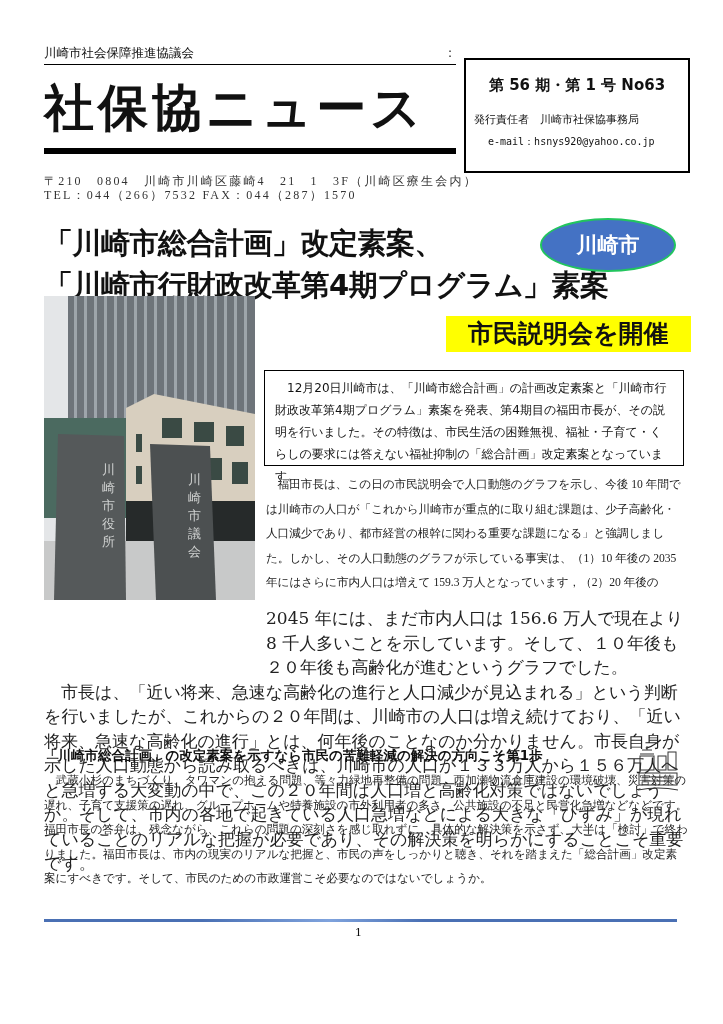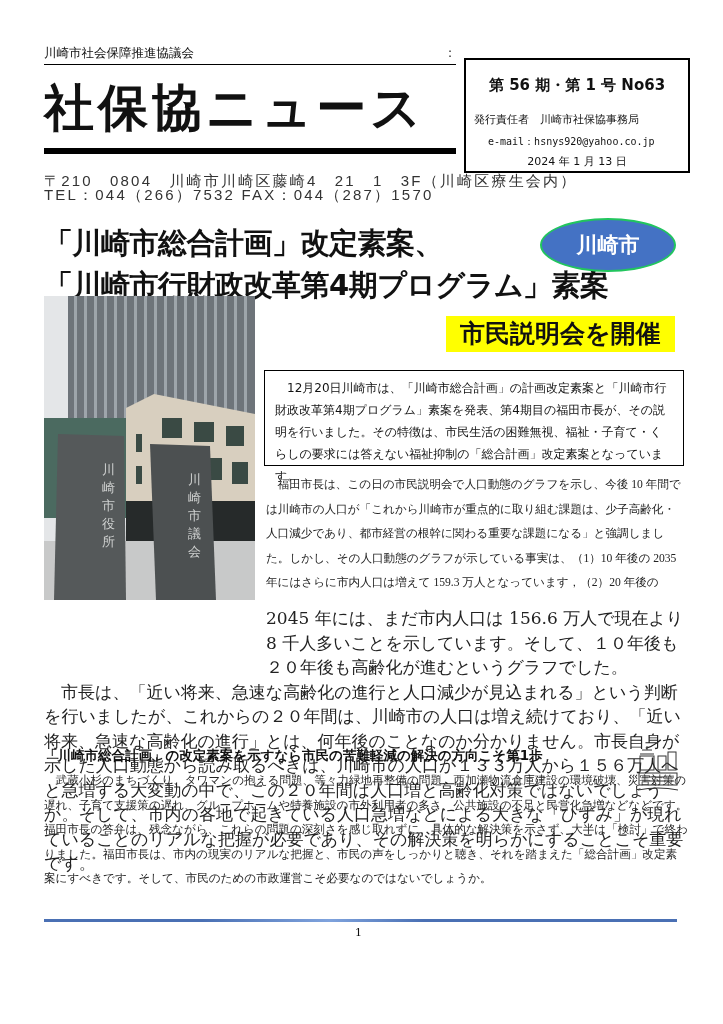--- a/index.html
+++ b/index.html
@@ -14,28 +14,28 @@
   .mast-title { left: 44px; top: 78px; font-size: 50px; font-weight: bold; letter-spacing: 4px;
                 line-height: 60px; font-family: "DejaVu Sans", sans-serif; }
   .mast-rule { left: 44px; top: 148px; width: 412px; height: 6px; background: #000; }
 
   .issue-box { left: 464px; top: 58px; width: 226px; height: 115px; border: 2px solid #000; box-sizing: border-box; }
   .issue-no { position: absolute; left: 0; right: 0; top: 16px; text-align: center; font-size: 15px; font-weight: bold; }
   .publisher { position: absolute; left: 8px; top: 52px; font-size: 11px; white-space: nowrap; }
   .email { position: absolute; left: 22px; top: 75px; font-size: 10px; font-family: "DejaVu Sans Mono", monospace; }
   .date { position: absolute; left: 0; right: 0; top: 94px; text-align: center; font-size: 11px; }
 
-  .addr { left: 44px; top: 174px; font-size: 15px; line-height: 14px; color: #333; letter-spacing: 2.2px; font-family: Liberation Sans, sans-serif; white-space: nowrap; }
+  .addr { left: 44px; top: 174px; font-size: 12px; line-height: 14px; color: #333; letter-spacing: 2.2px; font-family: Liberation Serif, serif; white-space: nowrap; }
 
   
   .headline { left: 44px; top: 222px; font-size: 29px; font-weight: bold; line-height: 42px; letter-spacing: -0.5px; white-space: nowrap; }
   .city-oval { left: 540px; top: 218px; width: 136px; height: 54px; border-radius: 50%;
                background: #4472c4; border: 2px solid #22c55e; box-sizing: border-box;
                display: flex; align-items: center; justify-content: center; color: #fff; font-weight: bold; font-size: 21px; }
-  .sub-headline { left: 446px; top: 316px; background: #ffff00; font-size: 25px; font-weight: bold; padding: 2px 14px; line-height: 32px; white-space: nowrap; }
+  .sub-headline { left: 446px; top: 316px; background: #ffff00; font-size: 25px; font-weight: bold; padding: 2px 22px; line-height: 32px; white-space: nowrap; }
 
   
   .photo { left: 44px; top: 296px; width: 211px; height: 304px; overflow: hidden; background: #cfd3d6; }
 
   
   .lead { left: 264px; top: 370px; width: 420px; height: 96px; border: 1.5px solid #000; box-sizing: border-box;
           padding: 6px 10px; font-size: 12px; line-height: 22px; }
   .lead p { margin: 0; text-indent: 1em; }
 
   
@@ -62,21 +62,20 @@
   <span>川崎市社会保障推進協議会</span>
   <span class="colon">:</span>
 </div>
 <div class="abs mast-title">社保協ニュース</div>
 <div class="abs mast-rule"></div>
 
 <div class="abs issue-box">
   <div class="issue-no">第 56 期・第 1 号 No63</div>
   <div class="publisher">発行責任者　川崎市社保協事務局</div>
   <div class="email">e-mail：hsnys920@yahoo.co.jp</div>
-  <div class="date">2024 年 1 月 13 日</div>
 </div>
 
 <div class="abs addr">
   <div>〒210　0804　川崎市川崎区藤崎4　21　1　3F（川崎区療生会内）</div>
   <div>TEL：044（266）7532 FAX：044（287）1570</div>
 </div>
 
 <div class="abs headline">
   <div>「川崎市総合計画」改定素案、</div>
   <div>「川崎市行財政改革第4期プログラム」素案</div>

